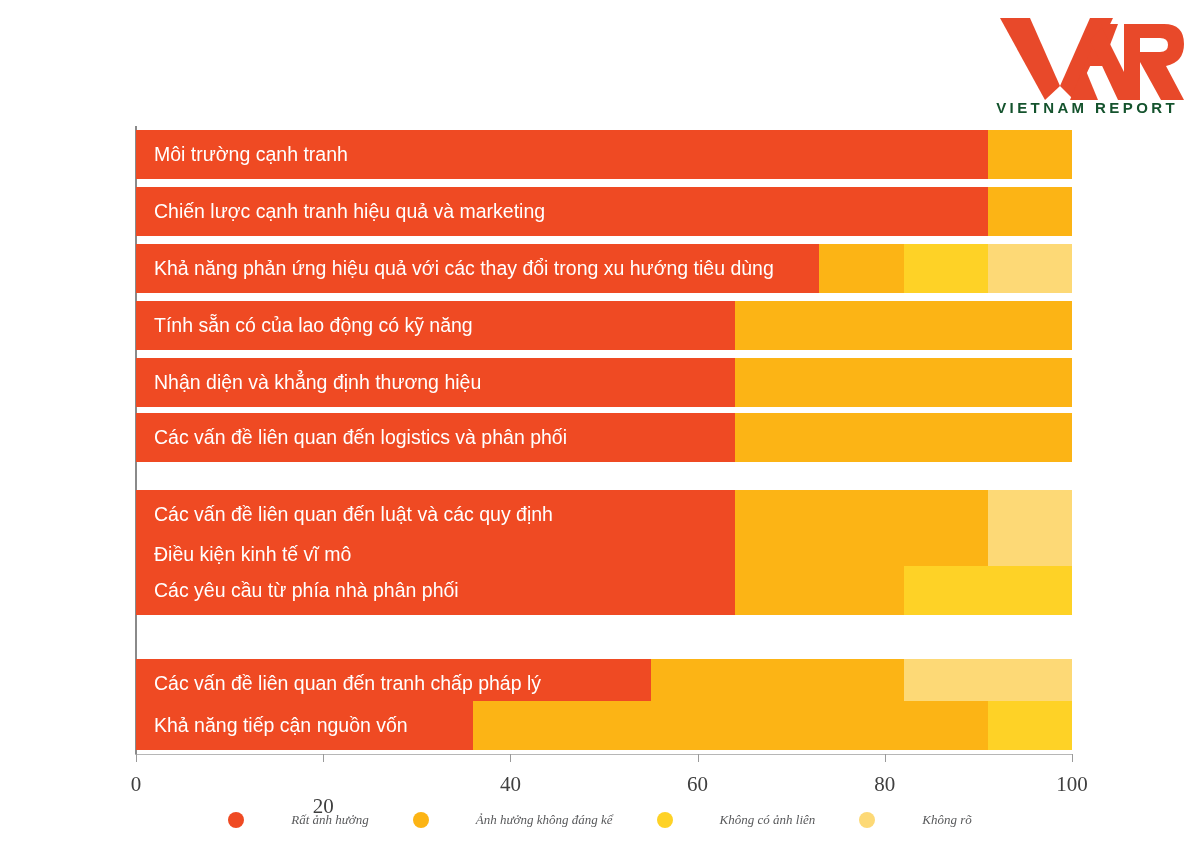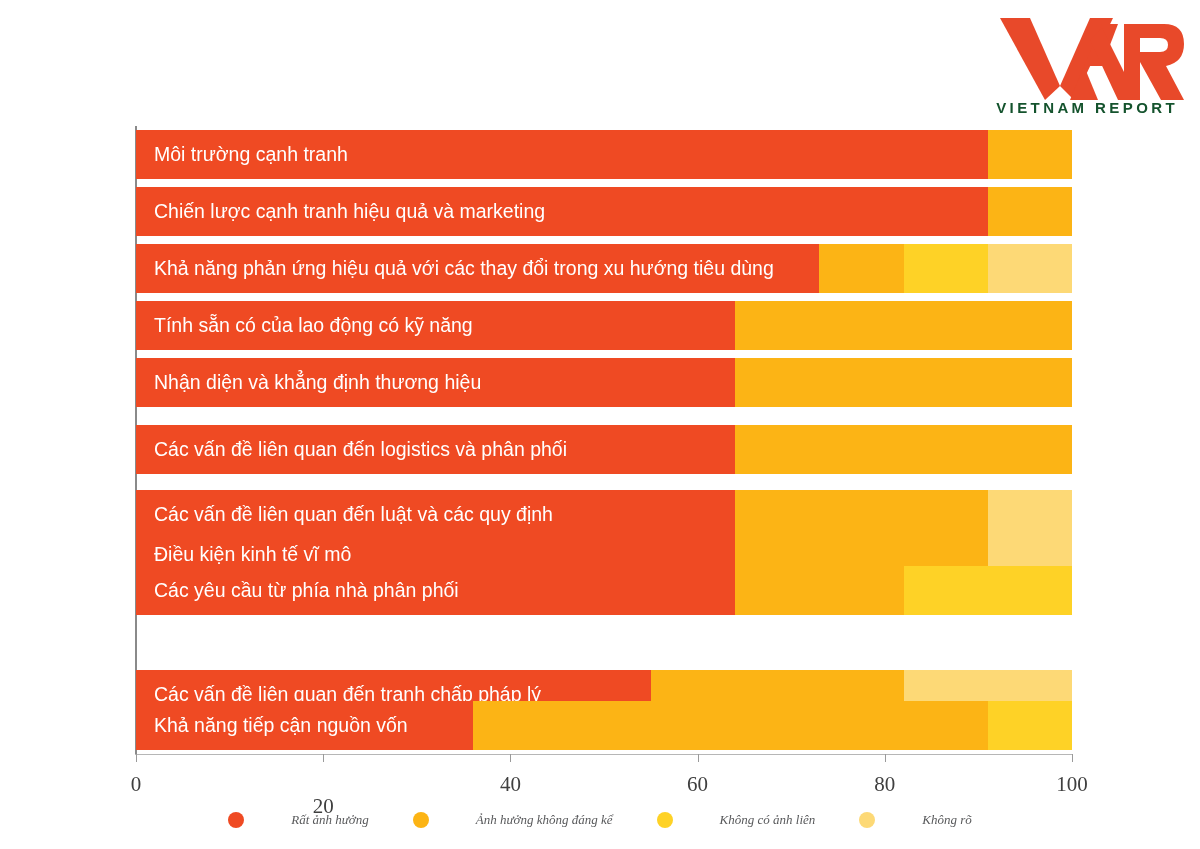--- a/index.html
+++ b/index.html
@@ -173,21 +173,21 @@
       <div class="bar-row" style="top: 175.318px;">
         <div class="seg" style="width: 599.04px; background: rgb(239, 74, 35);"></div>
         <div class="seg" style="width: 336.96px; background: rgb(252, 180, 21);"></div>
         <div class="bar-label">Tính sẵn có của lao động có kỹ năng</div>
       </div>
       <div class="bar-row" style="top: 232.409px; justify-content: center;">
         <div class="seg" style="width: 599.04px; background: rgb(239, 74, 35);"></div>
         <div class="seg" style="width: 336.96px; background: rgb(252, 180, 21);"></div>
         <div class="bar-label">Nhận diện và khẳng định thương hiệu</div>
       </div>
-      <div class="bar-row" style="top: 299px;">
+      <div class="bar-row" style="top: 287px;">
         <div class="seg" style="width: 599.04px; background: rgb(239, 74, 35);"></div>
         <div class="seg" style="width: 336.96px; background: rgb(252, 180, 21);"></div>
         <div class="bar-label">Các vấn đề liên quan đến logistics và phân phối</div>
       </div>
       <div class="bar-row" style="top: 364px; border-radius: 20px;">
         <div class="seg" style="width: 599.04px; background: rgb(239, 74, 35);"></div>
         <div class="seg" style="width: 252.72px; background: rgb(252, 180, 21);"></div>
         <div class="seg" style="width: 84.24px; background: rgb(253, 217, 118);"></div>
         <div class="bar-label">Các vấn đề liên quan đến luật và các quy định</div>
       </div>
@@ -196,21 +196,21 @@
         <div class="seg" style="width: 252.72px; background: rgb(252, 180, 21);"></div>
         <div class="seg" style="width: 84.24px; background: rgb(253, 217, 118);"></div>
         <div class="bar-label">Điều kiện kinh tế vĩ mô</div>
       </div>
       <div class="bar-row" style="top: 440px; align-items: center;">
         <div class="seg" style="width: 599.04px; background: rgb(239, 74, 35);"></div>
         <div class="seg" style="width: 168.48px; background: rgb(252, 180, 21);"></div>
         <div class="seg" style="width: 168.48px; background: rgb(254, 210, 38);"></div>
         <div class="bar-label">Các yêu cầu từ phía nhà phân phối</div>
       </div>
-      <div class="bar-row" style="top: 544px;">
+      <div class="bar-row" style="top: 533px;">
         <div class="seg" style="width: 514.8px; background: rgb(239, 74, 35);"></div>
         <div class="seg" style="width: 252.72px; background: rgb(252, 180, 21);"></div>
         <div class="seg" style="width: 168.48px; background: rgb(253, 217, 118);"></div>
         <div class="bar-label">Các vấn đề liên quan đến tranh chấp pháp lý</div>
       </div>
       <div class="bar-row" style="top: 574.955px;">
         <div class="seg" style="width: 336.96px; background: rgb(239, 74, 35);"></div>
         <div class="seg" style="width: 514.8px; background: rgb(252, 180, 21);"></div>
         <div class="seg" style="width: 84.24px; background: rgb(254, 210, 38);"></div>
         <div class="bar-label">Khả năng tiếp cận nguồn vốn</div>

